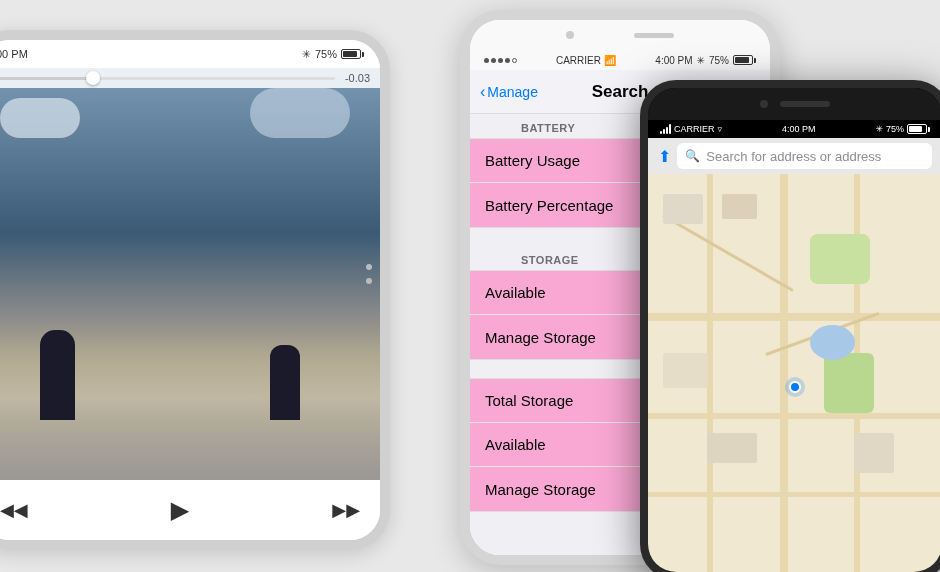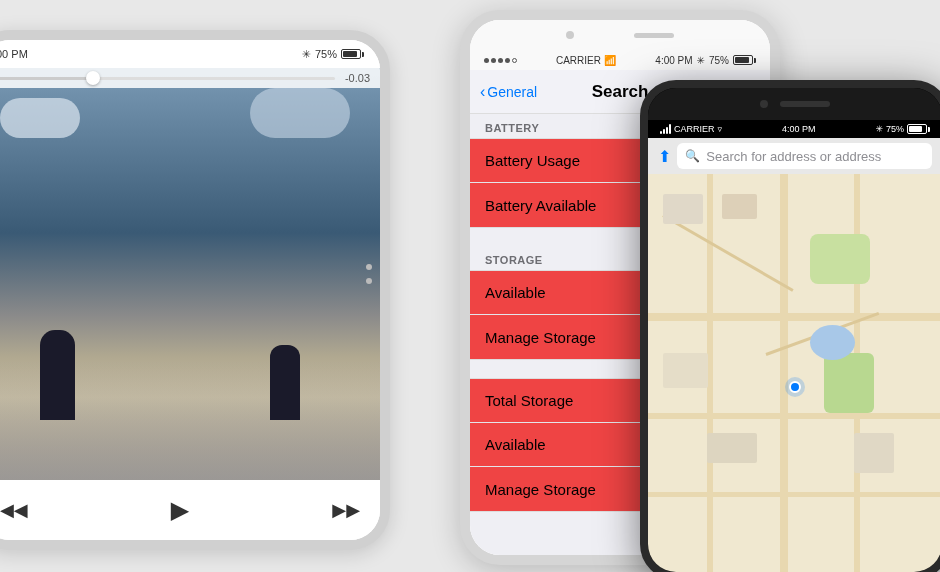--- a/index.html
+++ b/index.html
@@ -264,34 +264,35 @@
       overflow: hidden;
       background: #efeff4;
     }
     .section-header {
       padding: 8px 15px 4px;
       font-size: 11px;
       font-weight: 600;
       color: #6d6d72;
       letter-spacing: 0.5px;
       text-transform: uppercase;
+      margin-left: 36px;
     }
     .settings-group {
       background: white;
       border-top: 1px solid #ddd;
       border-bottom: 1px solid #ddd;
       margin-bottom: 0;
     }
     .settings-row {
       height: 44px;
       display: flex;
       align-items: center;
       padding: 8px 15px;
       border-bottom: 1px solid #e5e5ea;
-      background: #ef4444;
+      background: #f9a8d4;
     }
     .settings-row:last-child {
       border-bottom: none;
     }
     .settings-row-label {
       font-size: 15px;
       color: #000;
     }
     .section-gap {
       height: 18px;
@@ -583,34 +584,34 @@
               <span class="battery-fill"></span>
             </span>
           <span class="battery-tip"></span>
         </span>
       </div>
     </div>
 
     <div class="nav-bar">
       <div class="nav-back">
         <span class="nav-chevron">‹</span>
-        <span>General</span>
+        <span>Manage</span>
       </div>
       <span class="nav-title">Search</span>
     </div>
 
     <div class="settings-list">
 
       <div class="section-header">BATTERY</div>
       <div class="settings-group">
         <div class="settings-row">
           <span class="settings-row-label">Battery Usage</span>
         </div>
         <div class="settings-row">
-          <span class="settings-row-label">Battery Available</span>
+          <span class="settings-row-label">Battery Percentage</span>
         </div>
       </div>
 
       <div class="section-gap"></div>
       <div class="section-header">STORAGE</div>
       <div class="settings-group">
         <div class="settings-row">
           <span class="settings-row-label">Available</span>
         </div>
         <div class="settings-row">

